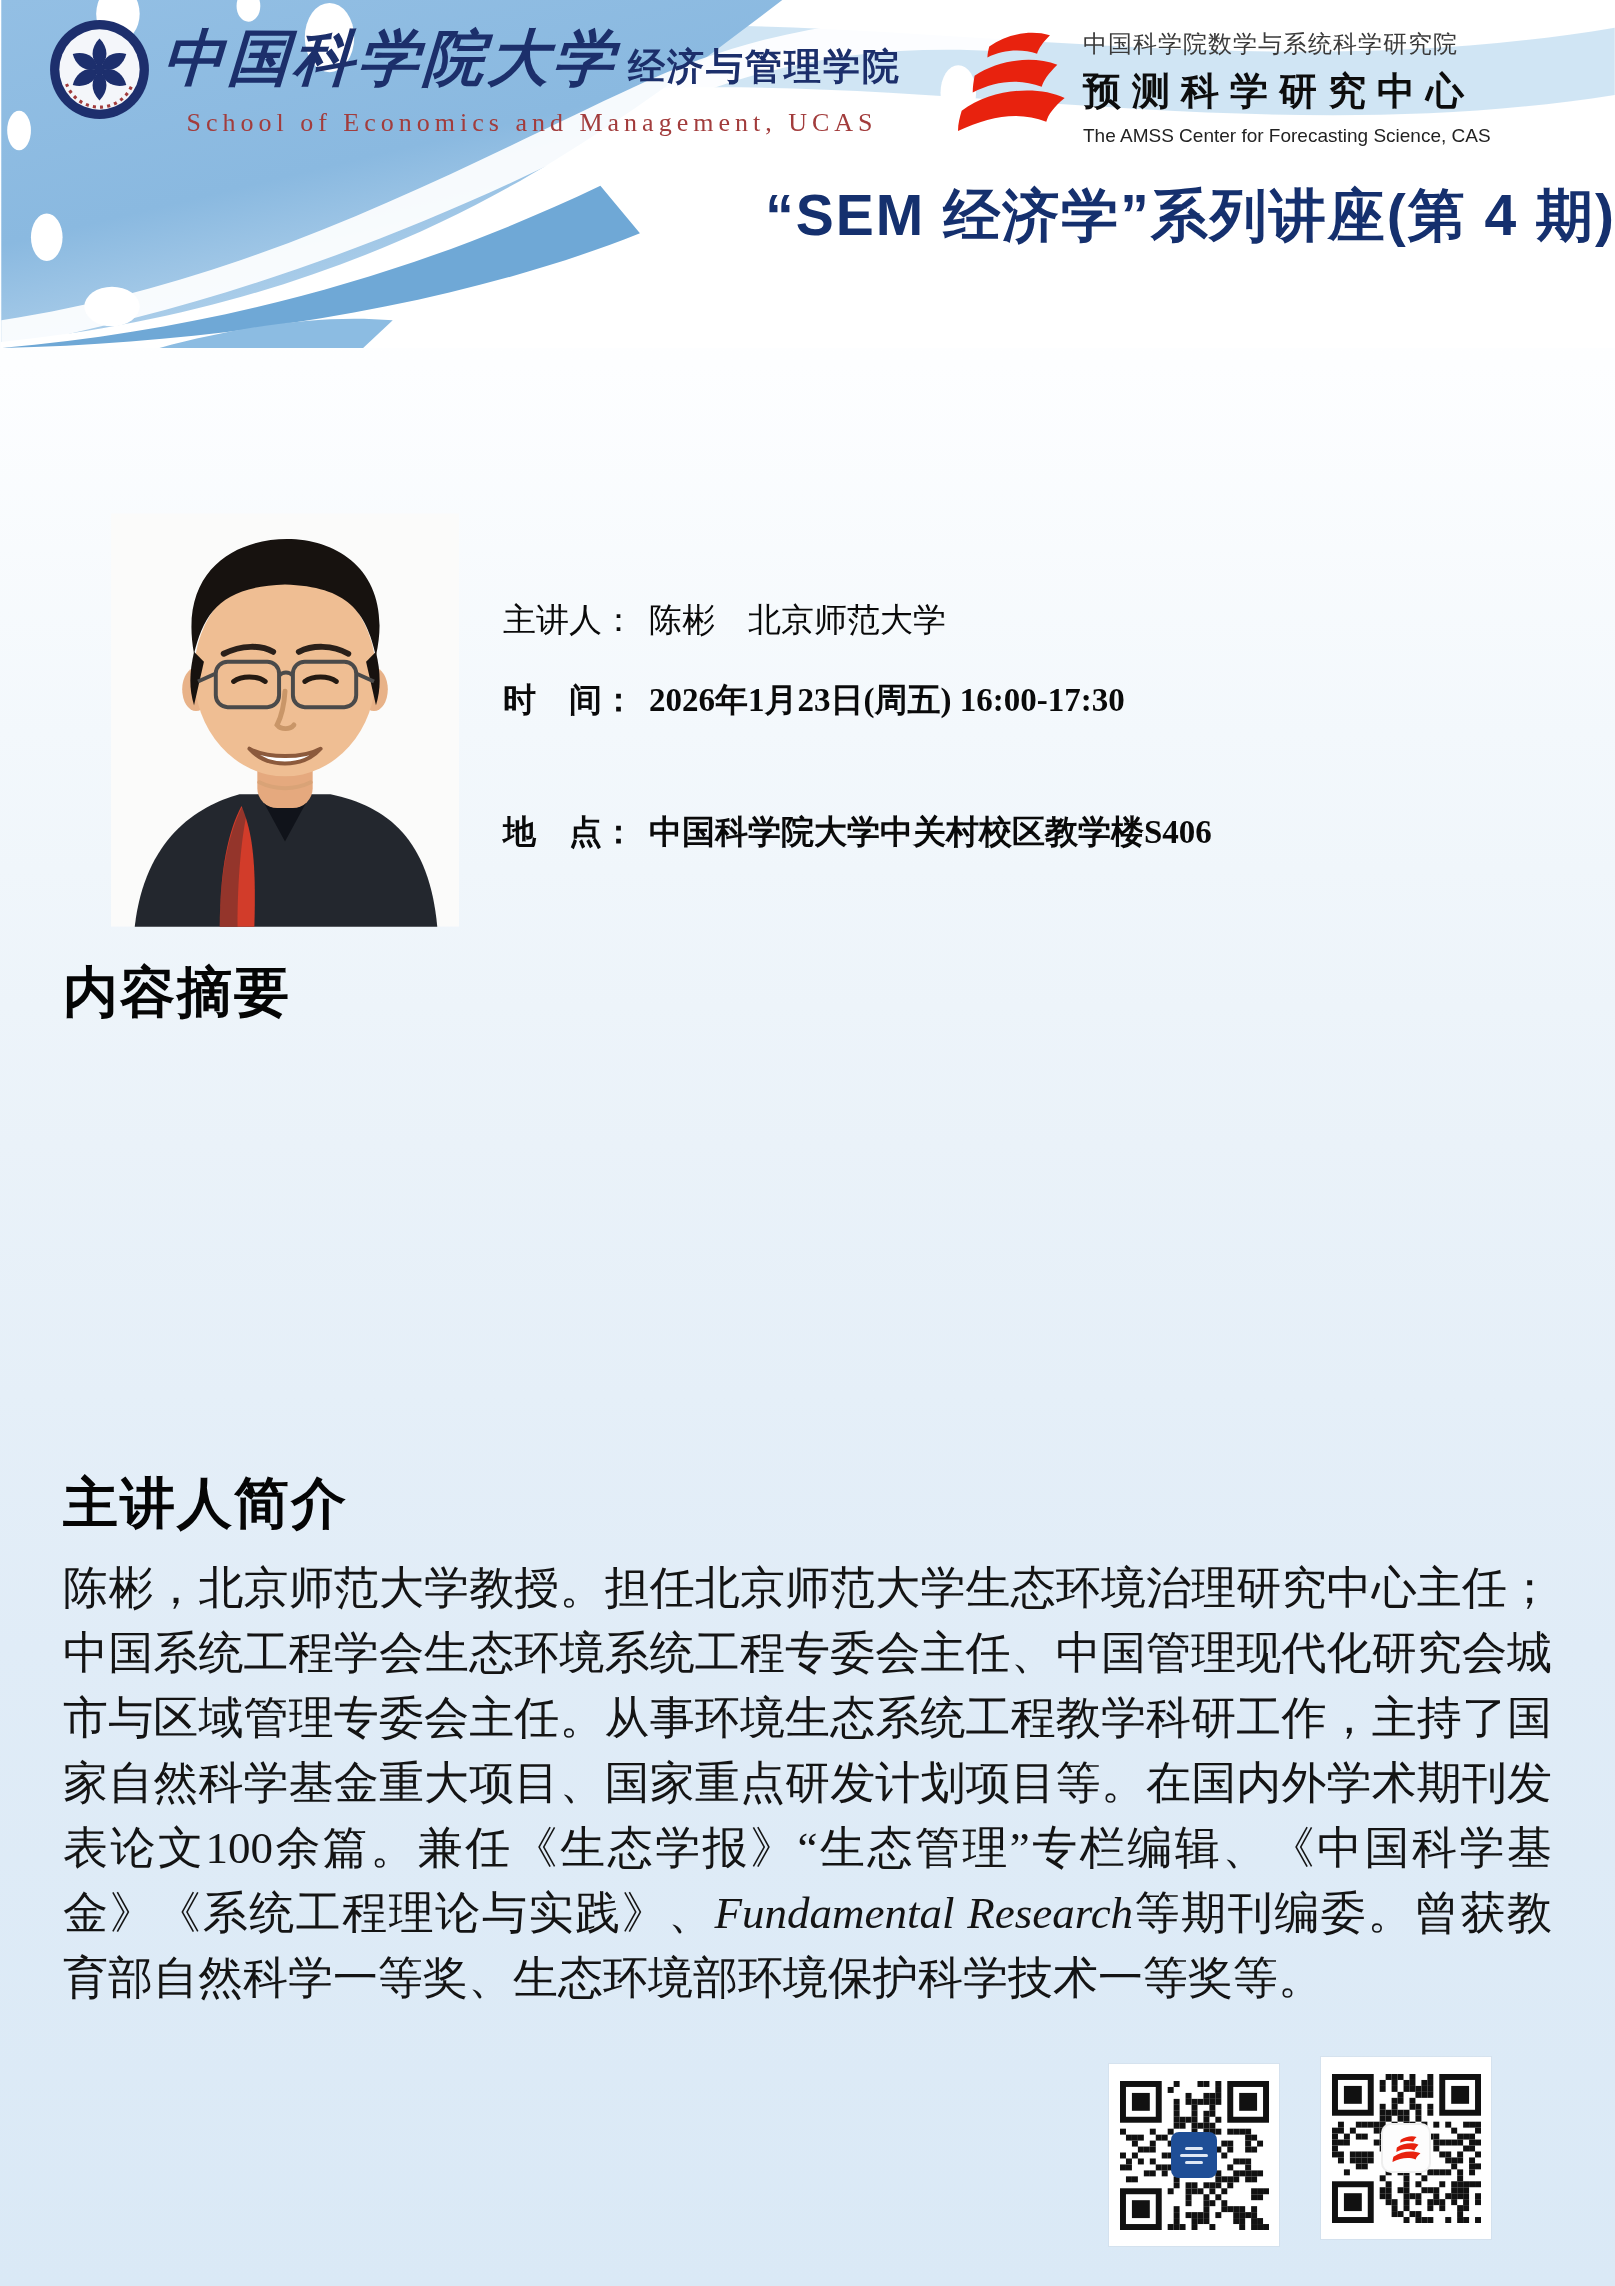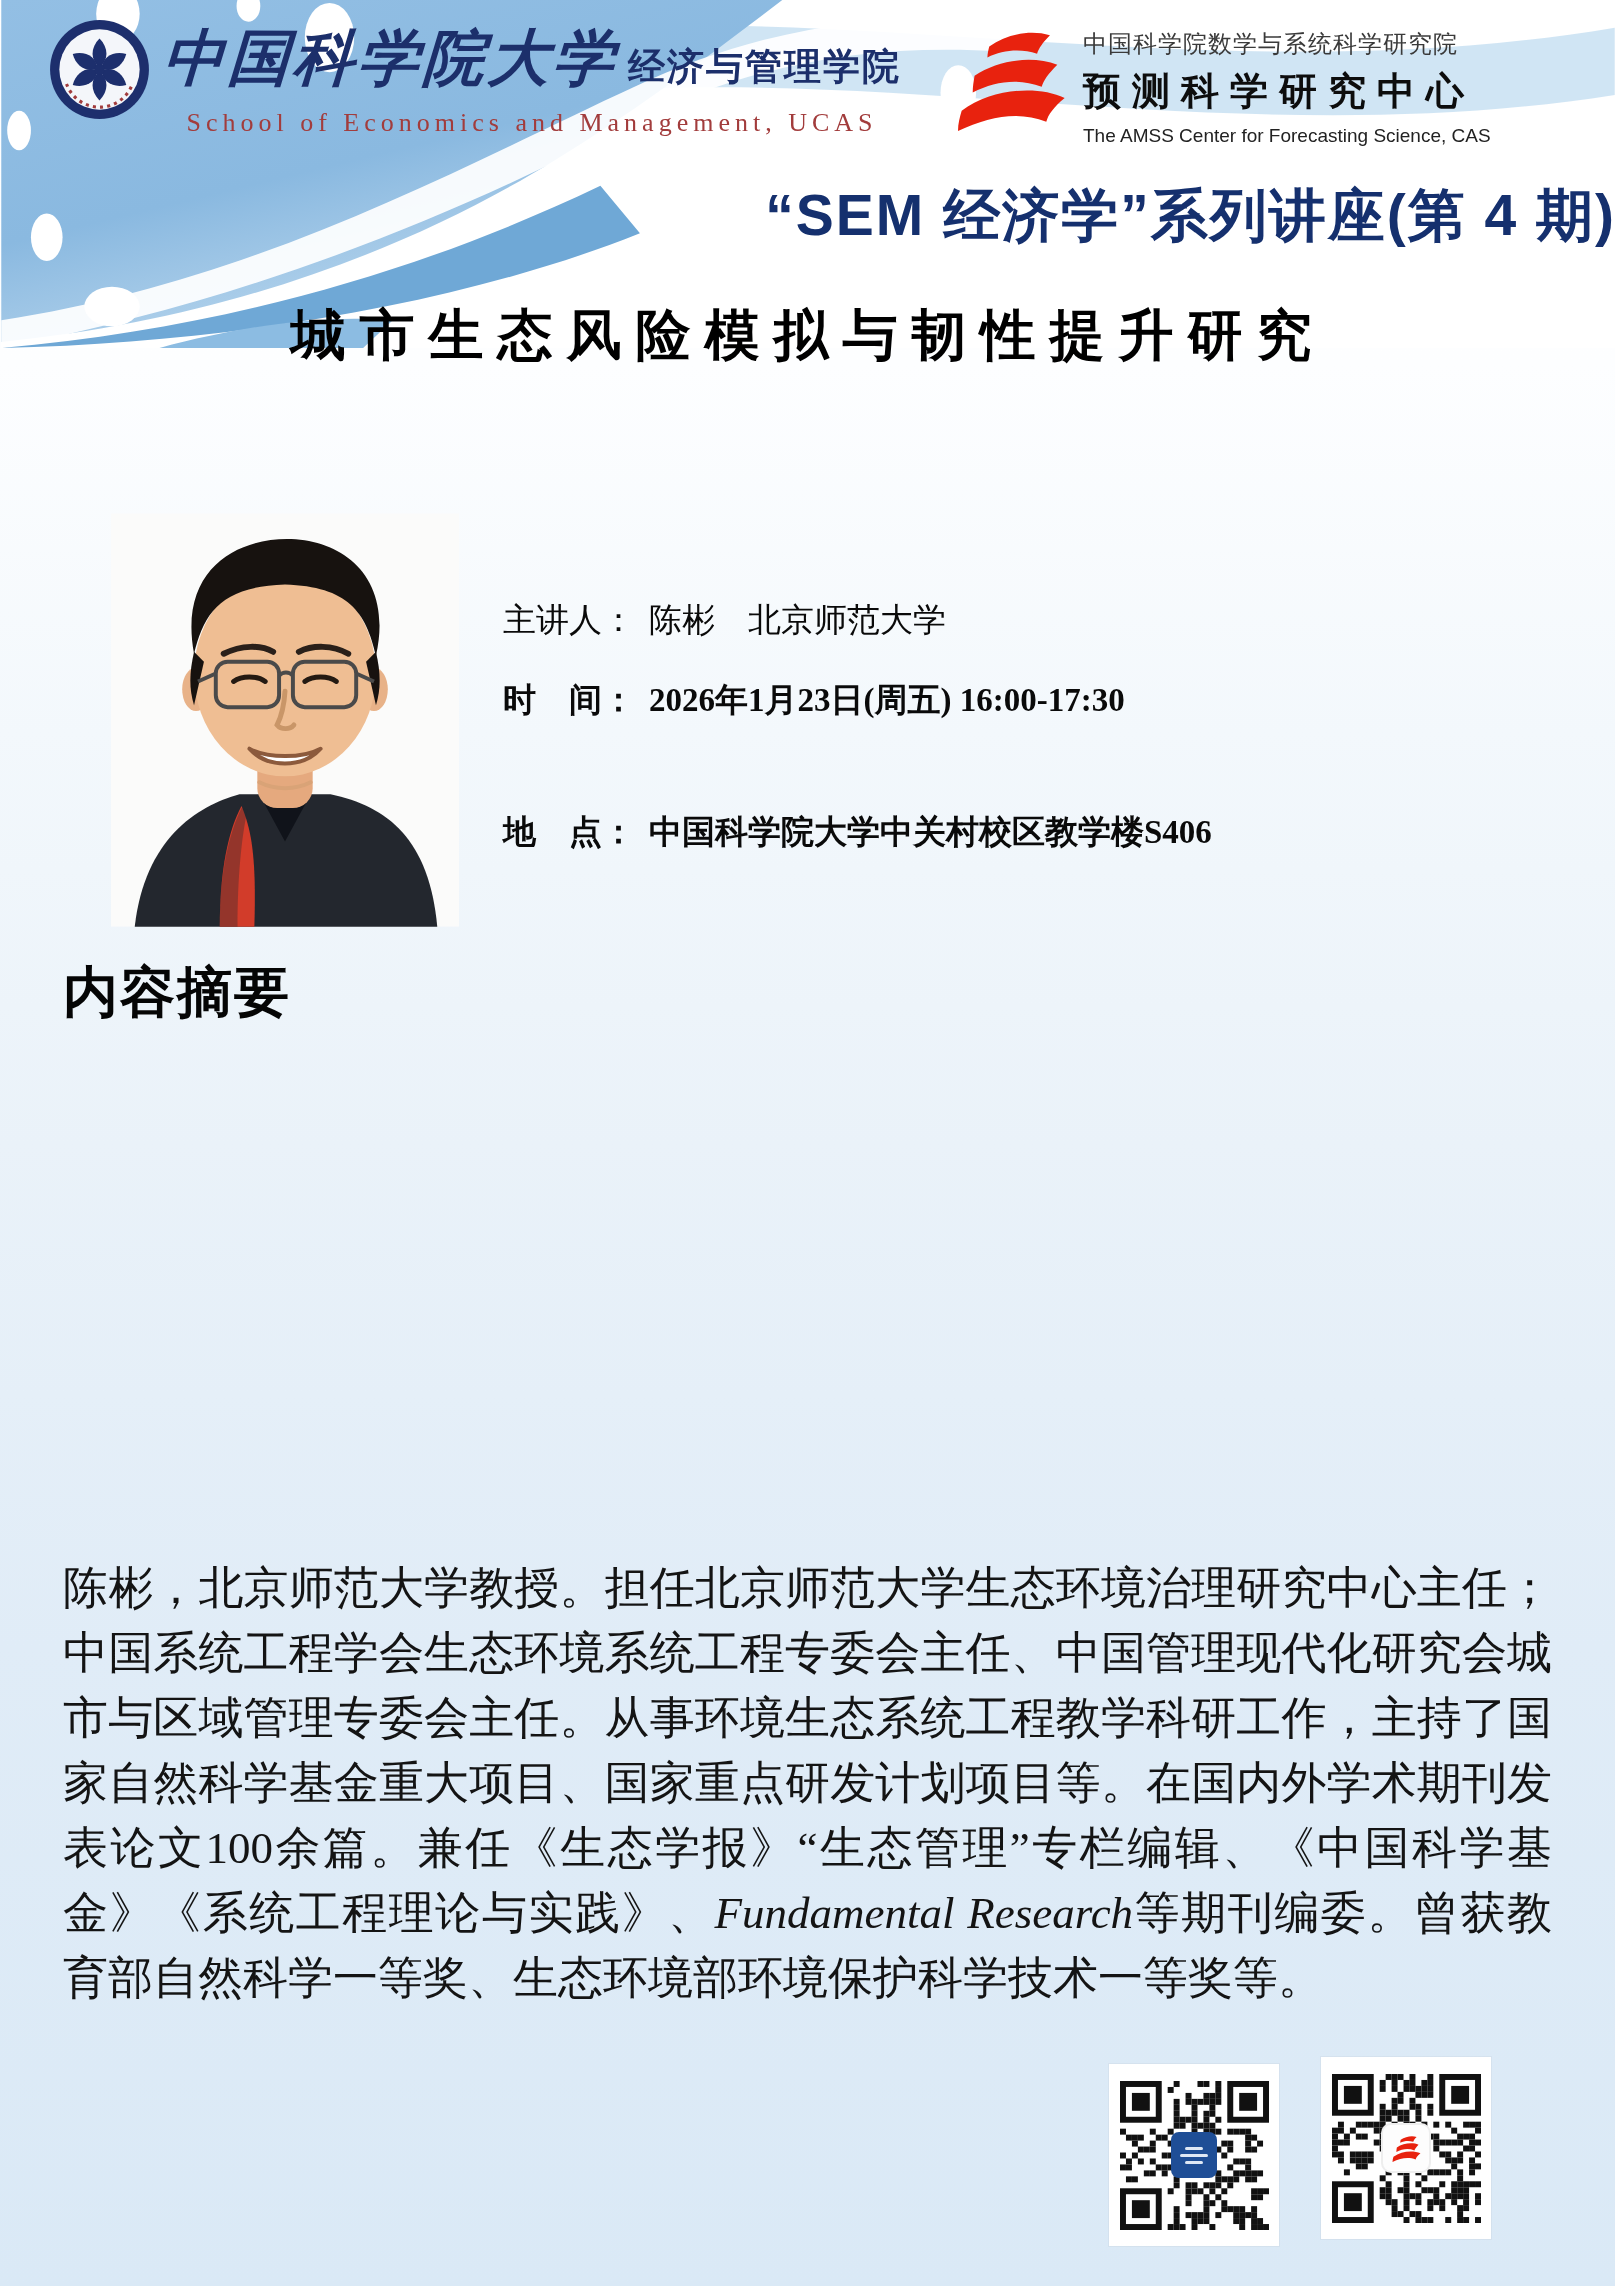--- a/index.html
+++ b/index.html
@@ -126,21 +126,20 @@
       </g>
     </svg>
     <div class="amss-text">
       <div class="amss-line1">中国科学院数学与系统科学研究院</div>
       <div class="amss-line2">预测科学研究中心</div>
       <div class="amss-line3">The AMSS Center for Forecasting Science, CAS</div>
     </div>
   </div>
 
   <div class="abs series-title sans">“SEM 经济学”系列讲座(第 4 期)</div>
-  <div class="abs lecture-title">城市生态风险模拟与韧性提升研究</div>
 
   <svg class="abs photo" viewBox="0 0 352 418" aria-hidden="true">
     <rect width="352" height="418" fill="#fbfbfa"></rect>
 
     <path d="M24,418 C34,330 86,296 130,284 L222,284 C280,296 322,330 330,418 Z" fill="#23272e"></path>
     <path d="M150,284 L176,332 L202,284 Z" fill="#10131a"></path>
 
     <path d="M132,296 C143,322 147,352 145,418 L110,418 C110,360 119,320 132,296 Z" fill="#d23c2a"></path>
     <path d="M138,300 C132,328 128,368 128,418 L110,418 C110,362 120,322 132,298 Z" fill="#23272e" opacity="0.35"></path>
 
@@ -178,20 +177,21 @@
   </div>
   <div class="abs detail-line line-time">
     <span class="detail-label">时　间：</span><span>2026年1月23日(周五) 16:00-17:30</span>
   </div>
   <div class="abs detail-line line-location">
     <span class="detail-label">地　点：</span><span>中国科学院大学中关村校区教学楼S406</span>
   </div>
 
   <div class="abs section-heading h-abstract sans">内容摘要</div>
 
+  <div class="abs section-heading h-bio sans">主讲人简介</div>
   <div class="abs body-text t-bio"><span>陈彬，北京师范大学教授。担任北京师范大学生态环境治理研究中心主任；中国系统工程学会生态环境系统工程专委会主任、中国管理现代化研究会城市与区域管理专委会主任。从事环境生态系统工程教学科研工作，主持了国家自然科学基金重大项目、国家重点研发计划项目等。在国内外学术期刊发表论文100余篇。兼任《生态学报》“生态管理”专栏编辑、《中国科学基金》《系统工程理论与实践》、</span><span class="journal">Fundamental Research</span><span>等期刊编委。曾获教育部自然科学一等奖、生态环境部环境保护科学技术一等奖等。</span></div>
 
   <div class="abs qr-box qr-left">
     <div class="qr-inner">
       <div><svg width="149" height="149" viewBox="0 0 150 150">
             <rect width="100%" height="100%" fill="#fff"></rect>
             <rect x="54" y="0" width="6" height="6" fill="#111"></rect>
             <rect x="78" y="0" width="6" height="6" fill="#111"></rect>
             <rect x="84" y="0" width="6" height="6" fill="#111"></rect>
             <rect x="96" y="0" width="6" height="6" fill="#111"></rect>

